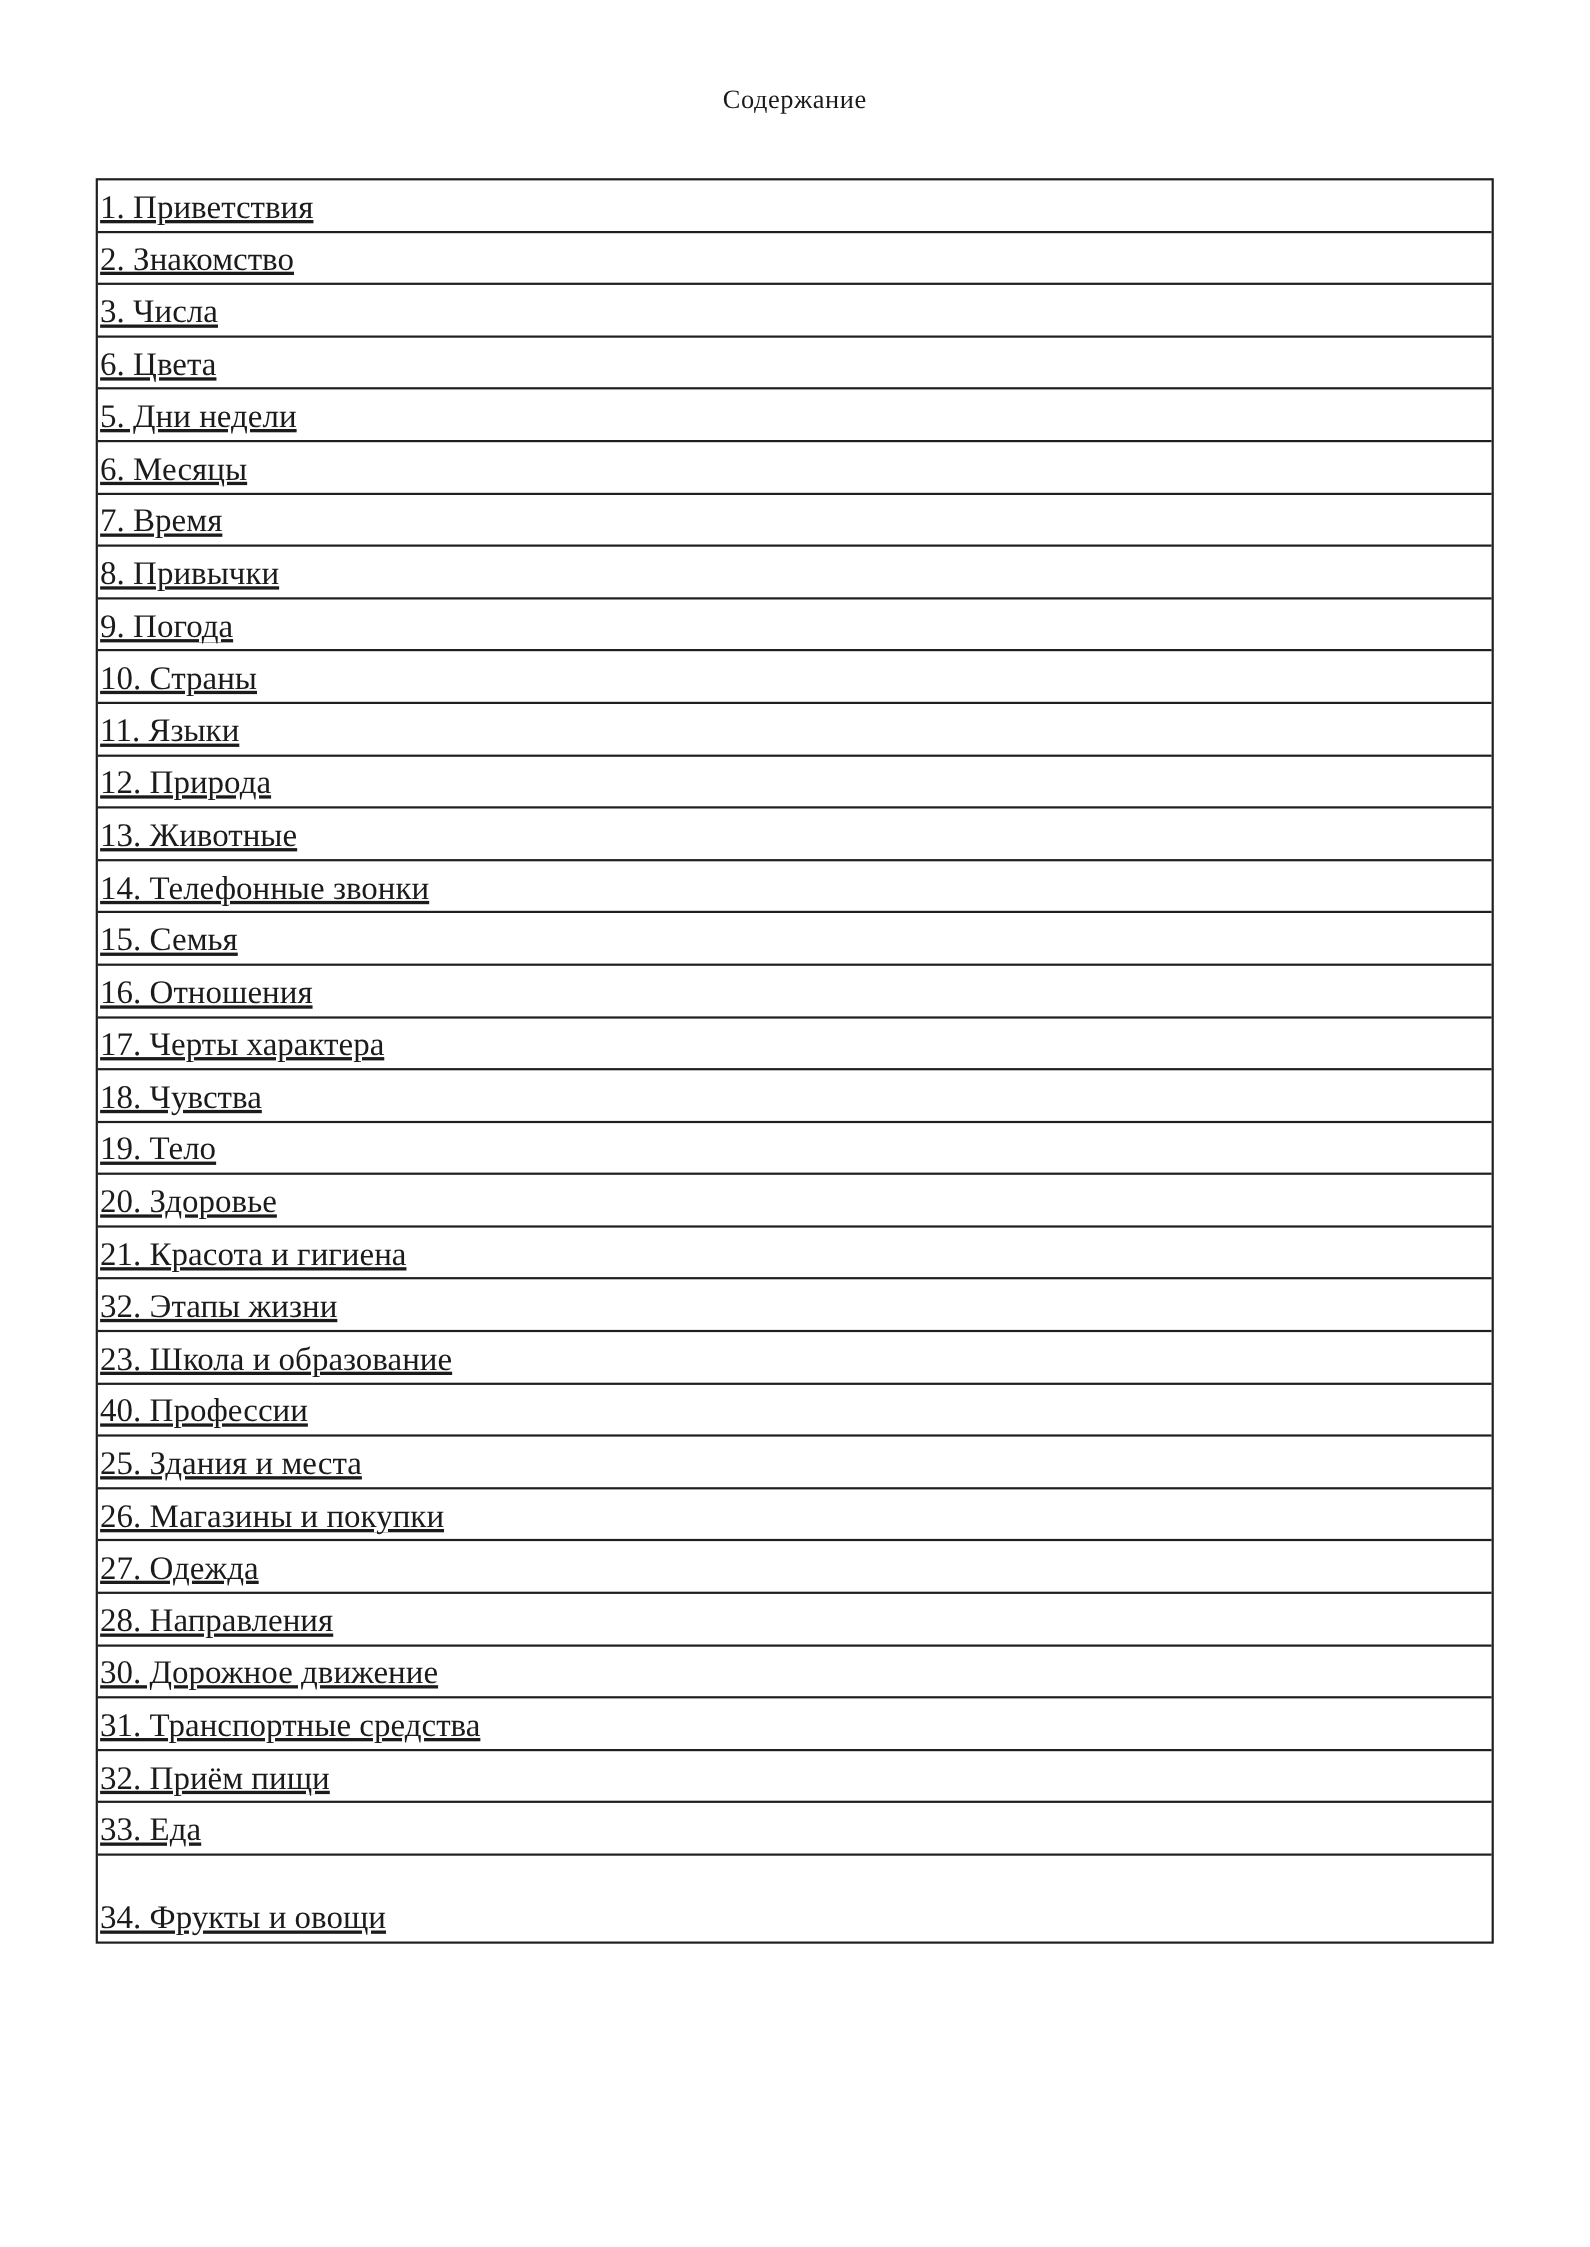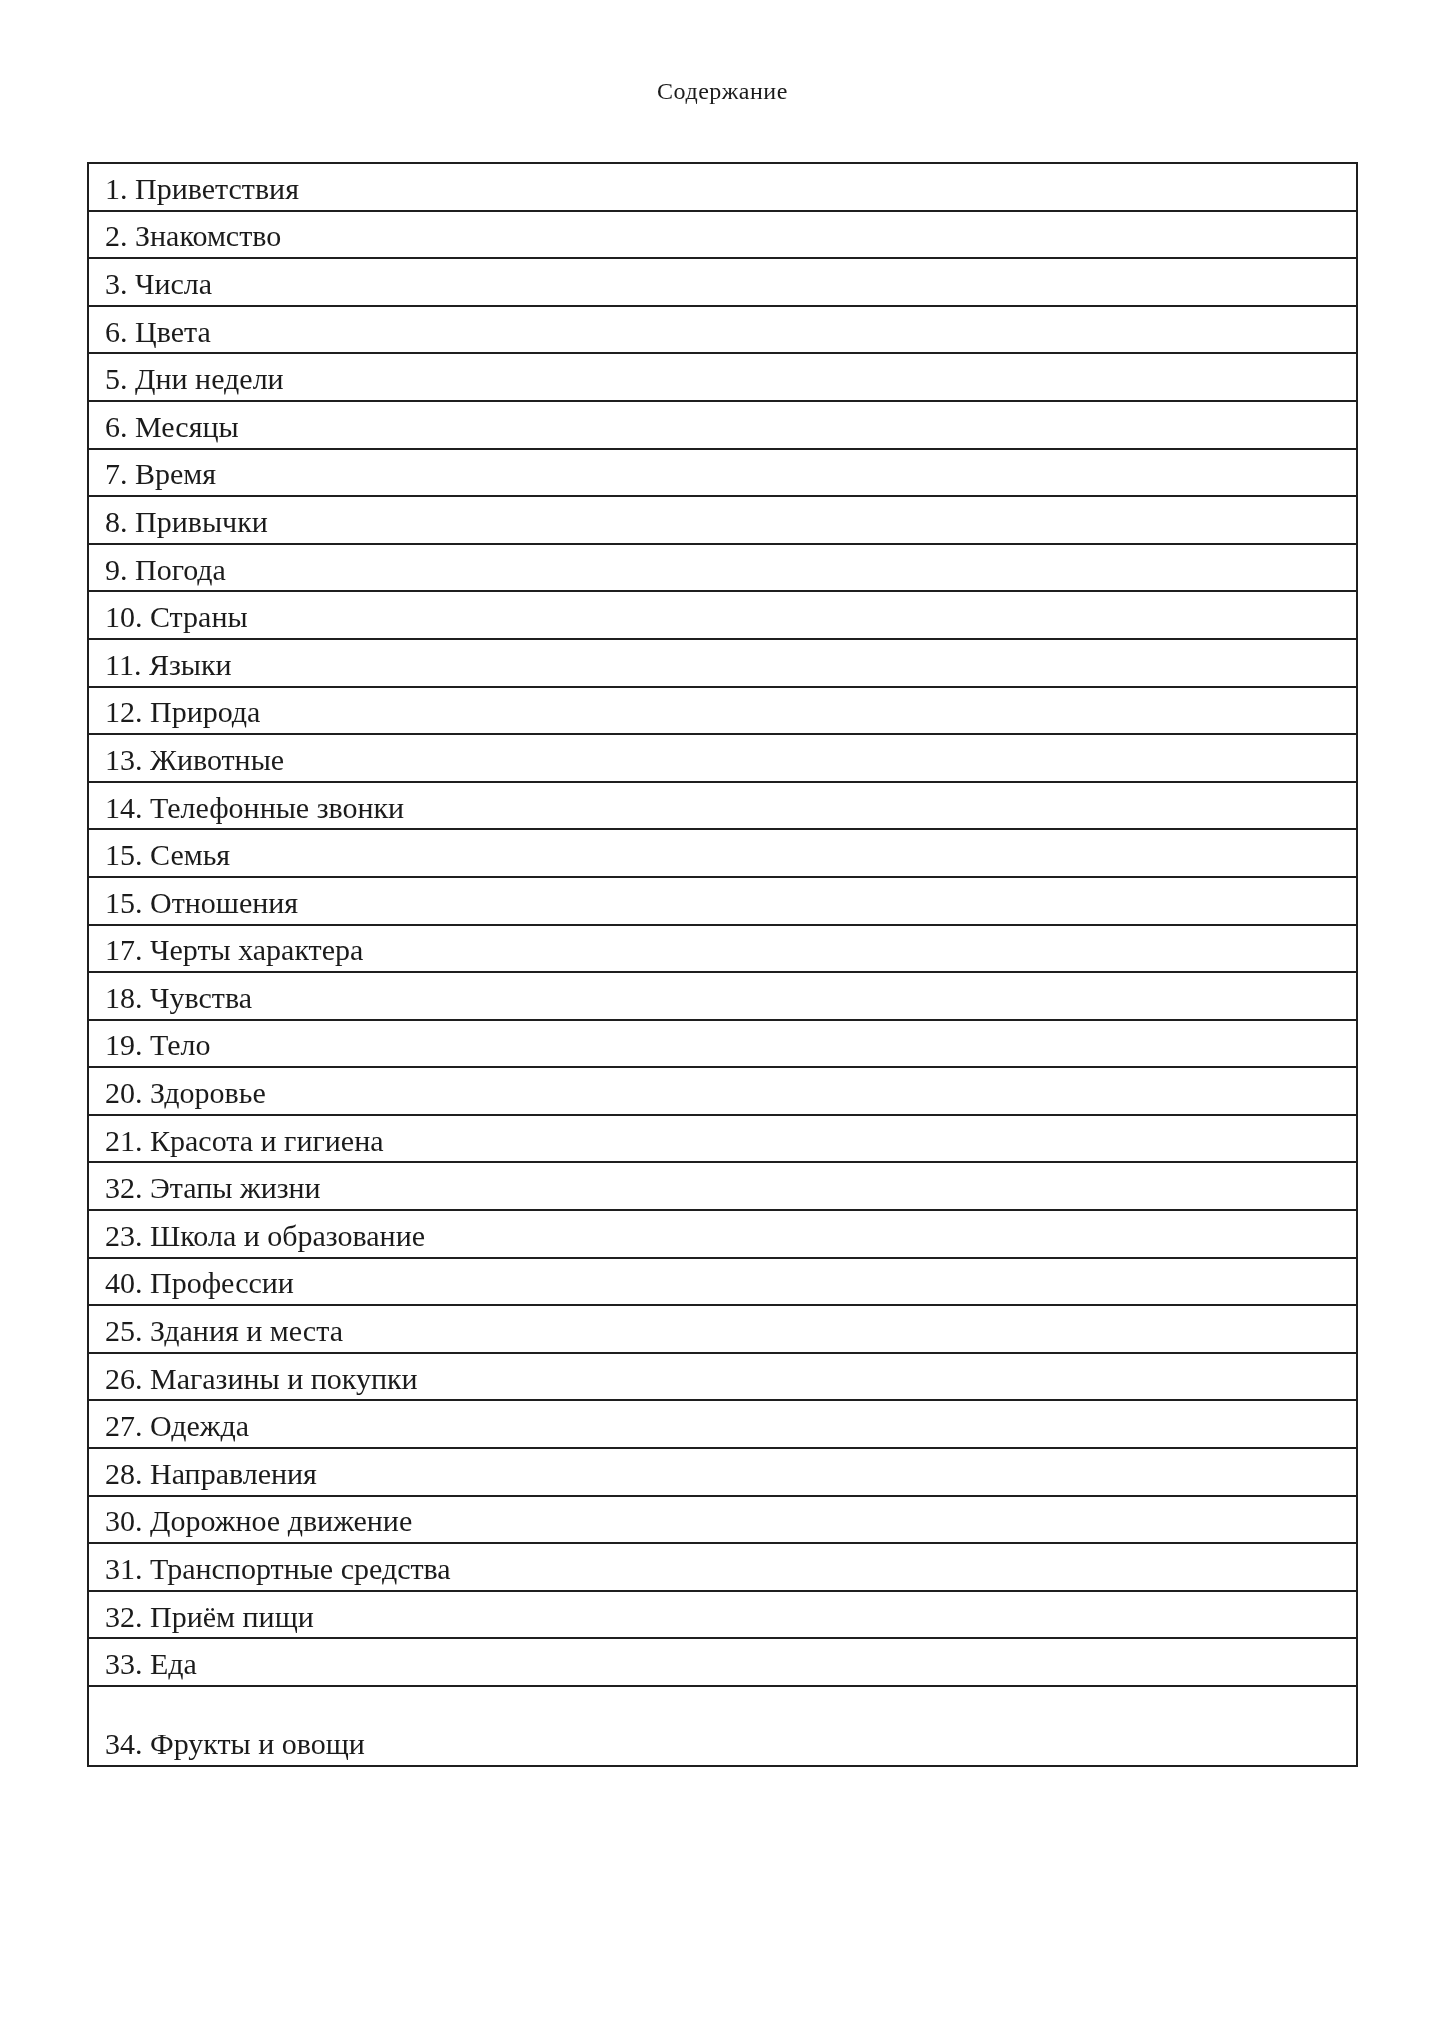--- a/index.html
+++ b/index.html
@@ -36,22 +36,23 @@
     align-items: center;
     box-sizing: content-box;
   }
   .toc-row:last-child {
     border-bottom: none;
     margin-top: 32px;
   }
   .toc-text {
     font-size: 30px;
     line-height: 1;
-    padding: 4px 0 0 16px;
+    padding: 4px 0 0 2px;
     white-space: nowrap;
+    text-decoration: underline;
   }
 </style>
 </head>
 <body>
 
 <div class="page">
   <h1 class="page-title">Содержание</h1>
 
   <div class="toc-table" id="toc-table">
   <div class="toc-row">
@@ -108,21 +109,21 @@
 
   <div class="toc-row">
     <span class="toc-text">14. Телефонные звонки</span>
   </div>
 
   <div class="toc-row">
     <span class="toc-text">15. Семья</span>
   </div>
 
   <div class="toc-row">
-    <span class="toc-text">15. Отношения</span>
+    <span class="toc-text">16. Отношения</span>
   </div>
 
   <div class="toc-row">
     <span class="toc-text">17. Черты характера</span>
   </div>
 
   <div class="toc-row">
     <span class="toc-text">18. Чувства</span>
   </div>
 

